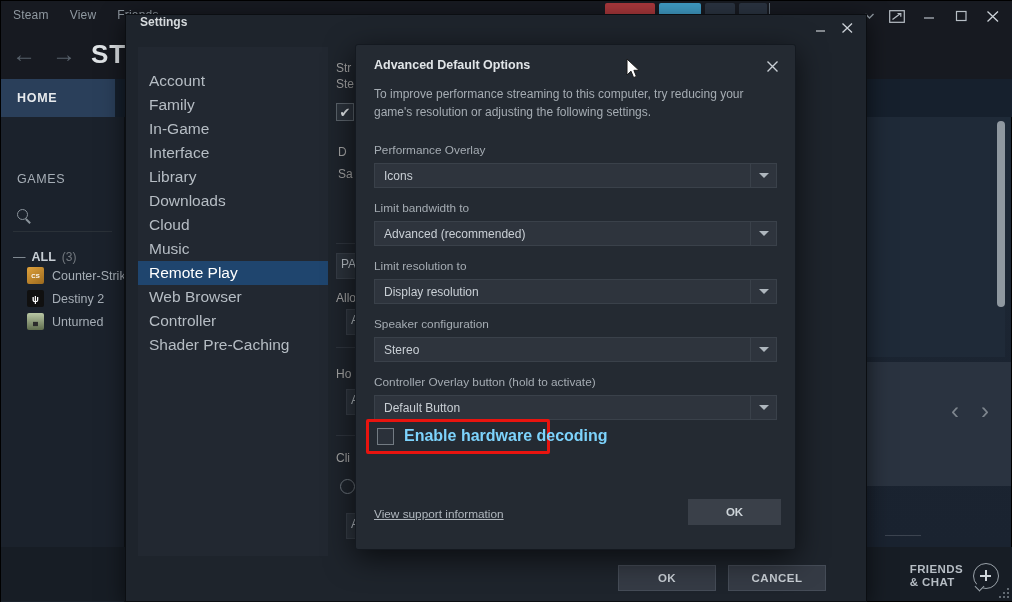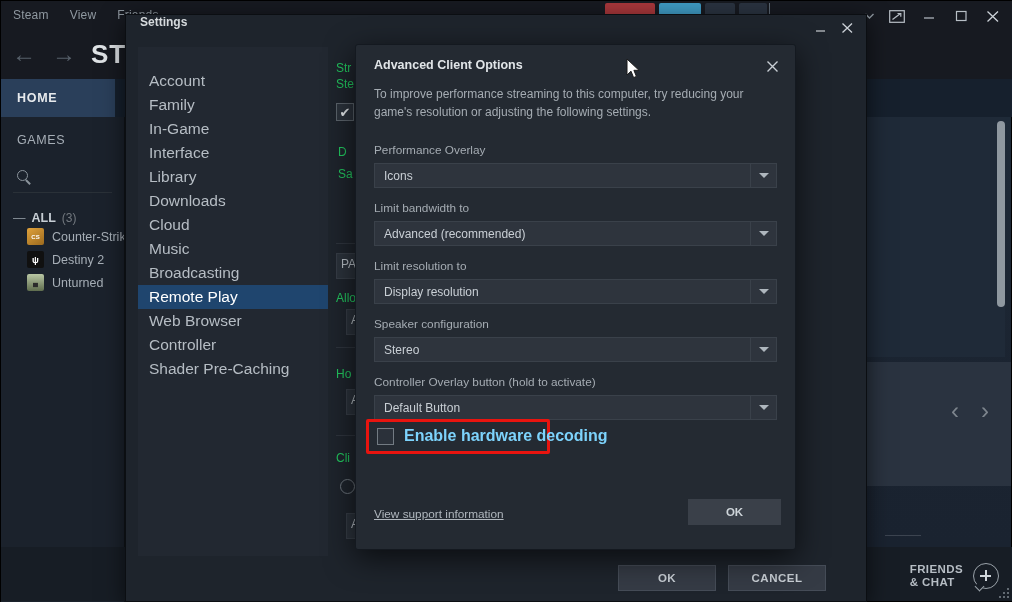--- a/index.html
+++ b/index.html
@@ -60,20 +60,21 @@
 
   
   .games-pane {
     position: absolute; left: 0; top: 116px; width: 124px; height: 486px;
     background: #1b222c;
     border-right: 1px solid #101519;
   }
   .games-label {
     color: #a6aeb6; font-size: 12.5px; letter-spacing: .6px;
     padding: 16px 0 0 16px;
+    margin-top: 39px;
   }
   .games-search {
     margin: 16px 12px 0 12px; height: 30px;
     border-bottom: 1px solid #2a3138;
     display: flex; align-items: center; padding-left: 4px;
   }
   .mag { width: 15px; height: 15px; position: relative; }
   .mag .ring {
     position: absolute; left:0; top:0; width: 11px; height: 11px;
     border: 1.6px solid #8b949c; border-radius: 50%;
@@ -175,21 +176,21 @@
   .sb-item {
     height: 24px; display: flex; align-items: center; padding-left: 11px;
     color: #b6bdc4; font-size: 15.5px;
   }
   .sb-item.active { background: #1f456e; color: #ffffff; }
 
   .settings-main {
     position: absolute; left: 210px; top: 32px; right: 10px; bottom: 45px;
     overflow: hidden;
   }
-  .sm-text { color: #22c55e; font-size: 12px; }
+  .sm-text { color: #a3a3a3; font-size: 12px; }
   .sm-strong { color: #b6bdc4; font-size: 12px; }
   .sm-check {
     width: 18px; height: 18px; border: 1px solid #5b636b; background: #2b323b;
     display: flex; align-items: center; justify-content: center;
   }
   .sm-check span { color: #e4e8eb; font-size: 13px; line-height: 1; }
   .sm-field {
     background: #2b323b; border: 1px solid #363d46; height: 26px;
   }
   .sm-sep { height: 1px; background: #2e343d; }
@@ -432,23 +433,20 @@
         </div>
       <div class="sb-item">
           <span>Downloads</span>
         </div>
       <div class="sb-item">
           <span>Cloud</span>
         </div>
       <div class="sb-item">
           <span>Music</span>
         </div>
-      <div class="sb-item">
-          <span>Broadcasting</span>
-        </div>
       <div class="sb-item active">
           <span>Remote Play</span>
         </div>
       <div class="sb-item">
           <span>Web Browser</span>
         </div>
       <div class="sb-item">
           <span>Controller</span>
         </div>
       <div class="sb-item">
@@ -491,21 +489,21 @@
 
     </div>
 
     <div class="settings-footer">
       <div class="btn-wide">OK</div>
       <div class="btn-wide">CANCEL</div>
     </div>
   </div>
 
   <div class="dialog">
-    <div class="dlg-title">Advanced Client Options</div>
+    <div class="dlg-title">Advanced Default Options</div>
     <div class="dlg-close">
       <svg width="13" height="13" viewBox="0 0 13 13">
           <path d="M1.5 1.5 L11.5 11.5 M11.5 1.5 L1.5 11.5" stroke="#c8ced4" stroke-width="1.4"></path>
         </svg>
     </div>
 
     <div class="dlg-body">
       <div class="dlg-desc" style="margin-bottom:22px;">To improve performance streaming to this computer, try reducing your game's resolution or adjusting the following settings.</div>
 
       <div class="dlg-group">

